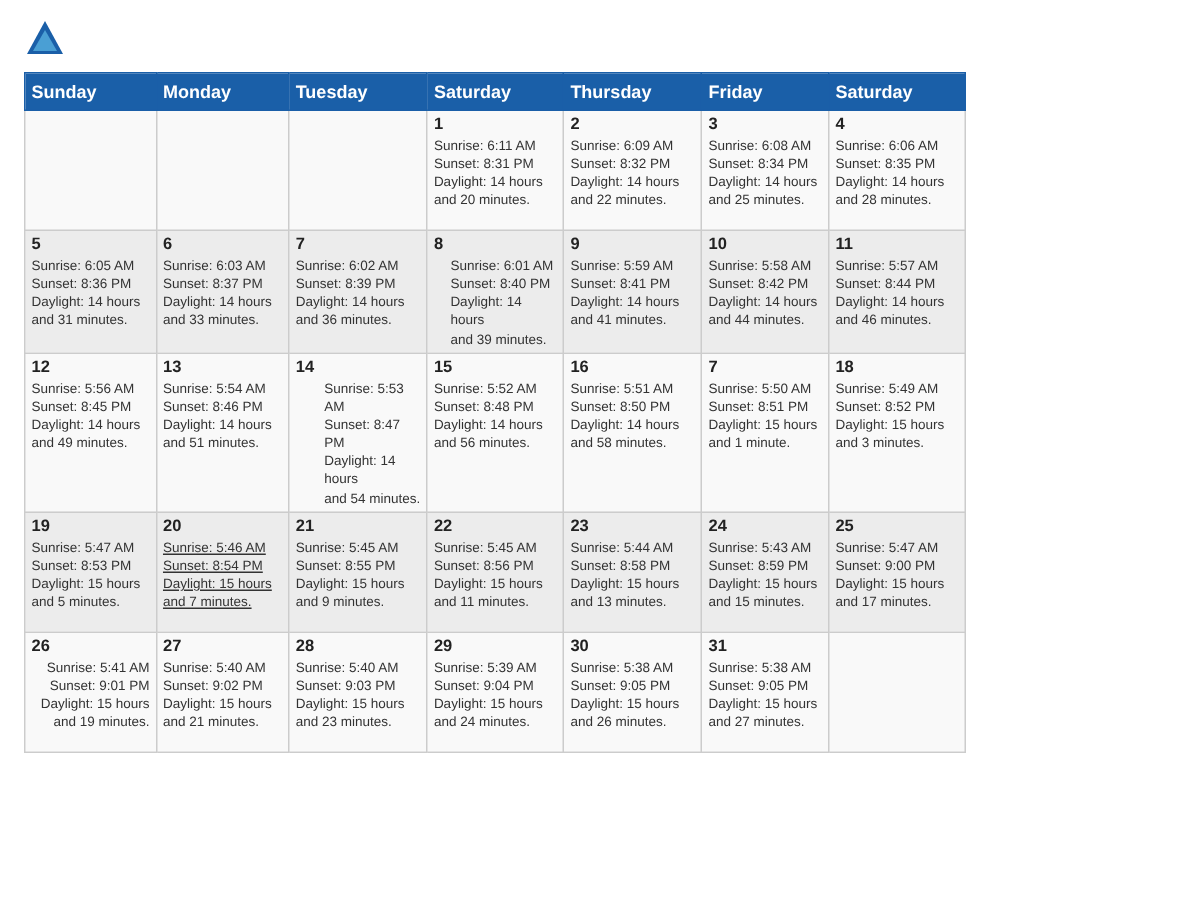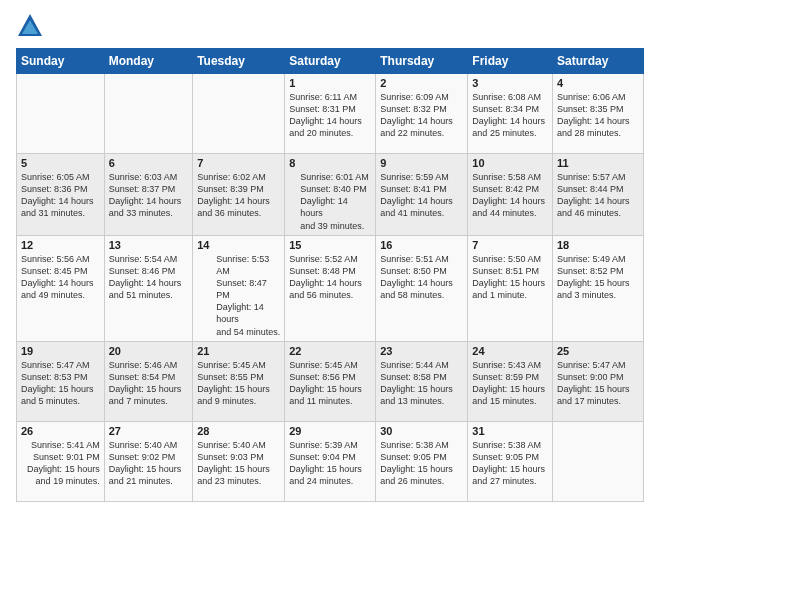--- a/index.html
+++ b/index.html
@@ -274,21 +274,21 @@
         <tr>
           <td>
             <span class="day-num">19</span>
             <div class="day-info" style="white-space: pre-line;">Sunrise: 5:47 AM
 Sunset: 8:53 PM
 Daylight: 15 hours
 and 5 minutes.</div>
           </td>
           <td>
             <span class="day-num">20</span>
-            <div class="day-info" style="white-space: pre-line;">Sunrise: 5:46 AM
+            <div class="day-info" style="white-space: pre-line; text-decoration: underline;">Sunrise: 5:46 AM
 Sunset: 8:54 PM
 Daylight: 15 hours
 and 7 minutes.</div>
           </td>
           <td>
             <span class="day-num">21</span>
             <div class="day-info" style="white-space: pre-line;">Sunrise: 5:45 AM
 Sunset: 8:55 PM
 Daylight: 15 hours
 and 9 minutes.</div>

